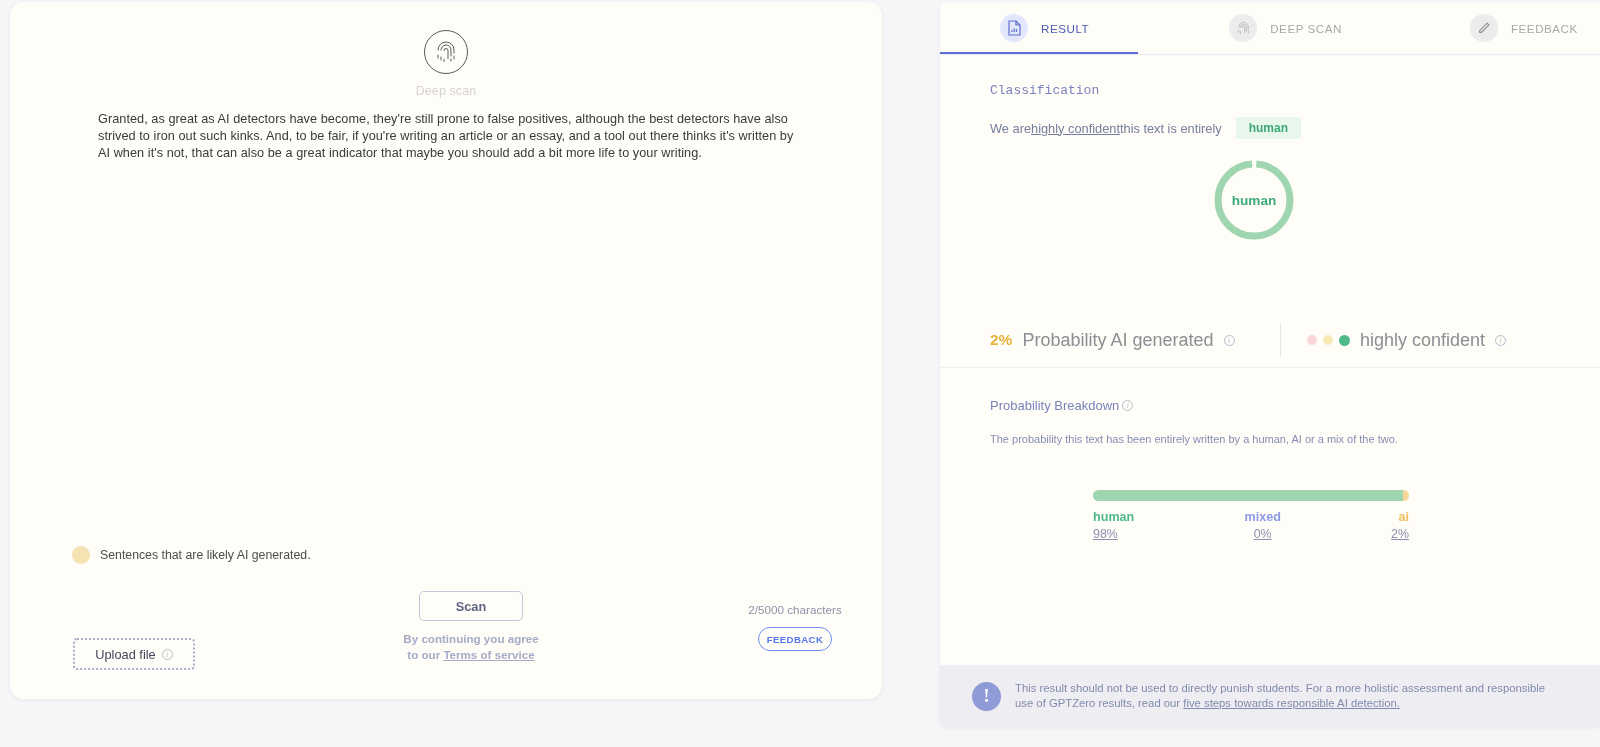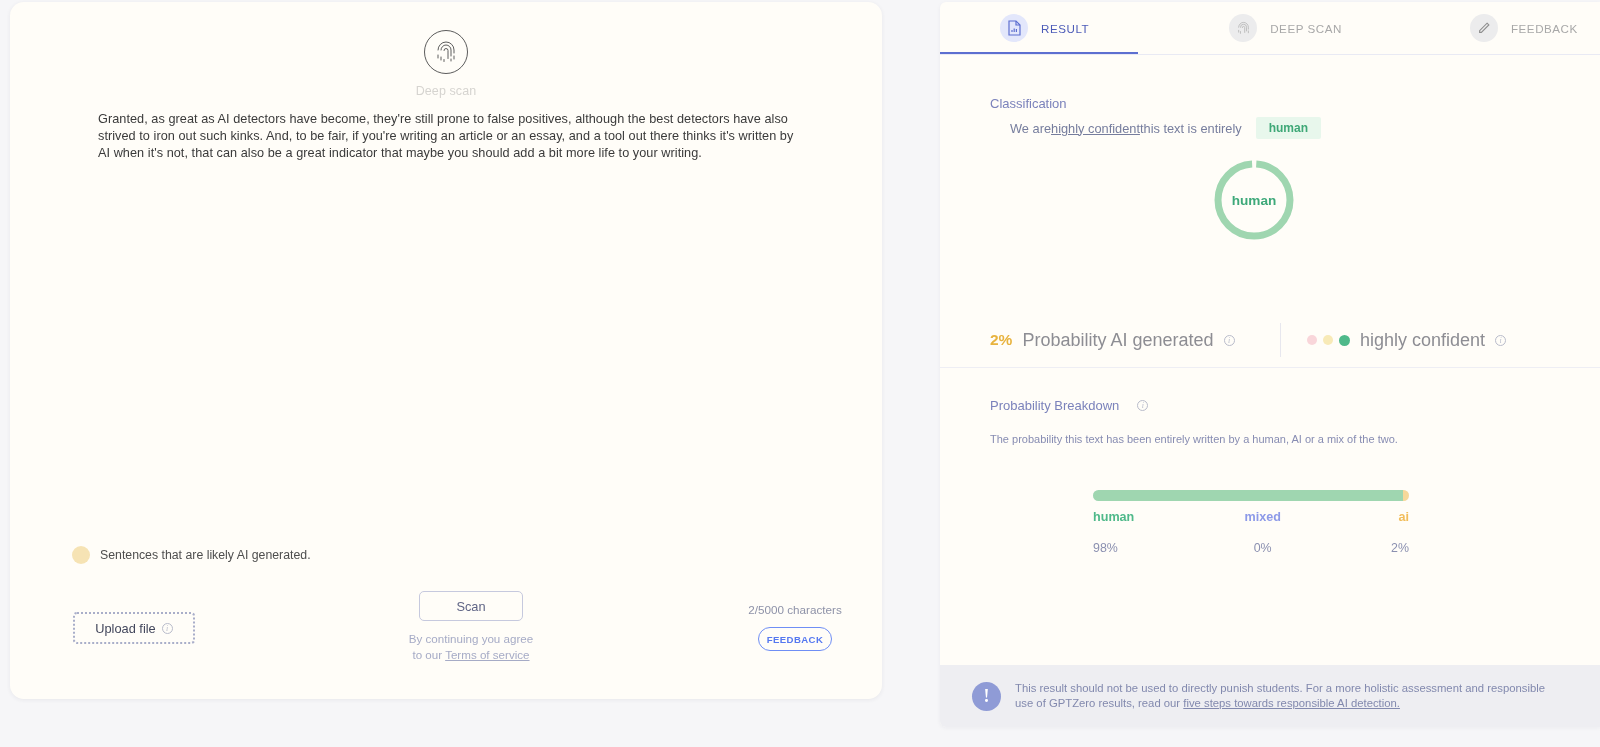--- a/index.html
+++ b/index.html
@@ -72,21 +72,21 @@
     background: #f6e3b4;
   }
   .legend-text {
     font-size: 12.3px;
     color: #4e4e4e;
   }
 
   .upload-btn {
     position: absolute;
     left: 63px;
-    top: 610px;
+    top: 636px;
     width: 122px;
     height: 32px;
     border: 2px dotted #a9aec9;
     border-radius: 4px;
     background: transparent;
     display: flex;
     align-items: center;
     justify-content: center;
     gap: 6px;
     cursor: pointer;
@@ -105,20 +105,21 @@
     font-style: italic;
     display: inline-block;
   }
 
   .scan-area {
     position: absolute;
     left: 380px;
     top: 589px;
     width: 162px;
     text-align: center;
+    font-weight: bold;
   }
   .scan-btn {
     width: 104px;
     height: 30px;
     margin: 0 auto;
     border: 1px solid #c6c9de;
     border-radius: 5px;
     background: #fffdf8;
     color: #5f6485;
     font-size: 12.8px;
@@ -205,31 +206,31 @@
     background: #5d6fd0;
   }
 
   .section-classification {
     position: relative;
     height: 313px;
     border-bottom: 1px solid #eeeef4;
   }
   .sec-title {
     position: absolute;
-    left: 50px; top: 41px;
+    left: 50px; top: 28px;
     font-size: 13px;
     color: #7b82bb;
+    font-family: Liberation Mono, monospace;
   }
   .classify-line {
     position: absolute;
     left: 50px; top: 62px;
     display: flex; align-items: center;
     font-size: 12.8px;
     color: #767d9d;
-    margin-left: 20px;
   }
   .classify-line u { text-decoration: underline; }
   .conf-badge {
     margin-left: 14px;
     background: #e8f7ec;
     color: #3fa877;
     font-size: 12px;
     font-weight: bold;
     padding: 4px 13px;
     border-radius: 2px;
@@ -273,21 +274,21 @@
   .dot.yellow { background: #f8eab7; }
   .dot.green { background: #4fb98a; width: 11px; height: 11px; }
 
   .section-breakdown {
     position: relative;
     height: 290px;
   }
   .bd-title {
     position: absolute;
     left: 50px; top: 30px;
-    display: flex; align-items: center; gap: 18px;
+    display: flex; align-items: center; gap: 3px;
     font-size: 13px;
     color: #7b82bb;
   }
   .bd-sub {
     position: absolute;
     left: 50px; top: 65px;
     font-size: 11px;
     color: #878cb2;
   }
   .bar-wrap {
@@ -310,21 +311,21 @@
     display: flex;
     justify-content: space-between;
   }
   .bl-item { text-align: center; }
   .bl-item.l { text-align: left; }
   .bl-item.r { text-align: right; }
   .bl-name { font-size: 12.6px; font-weight: bold; }
   .bl-name.human { color: #4fb98a; }
   .bl-name.mixed { color: #8d9ae8; }
   .bl-name.ai    { color: #f2bd5a; }
-  .bl-val { font-size: 12.4px; color: #8b90b0; margin-top: 17px; }
+  .bl-val { font-size: 12.4px; color: #8b90b0; margin-top: 3px; text-decoration: underline; }
 
   .disclaimer {
     position: absolute;
     left: 0; bottom: 0;
     width: 660px;
     height: 62px;
     background: #eeeef2;
     display: flex;
     align-items: center;
     padding: 0 36px 0 32px;

